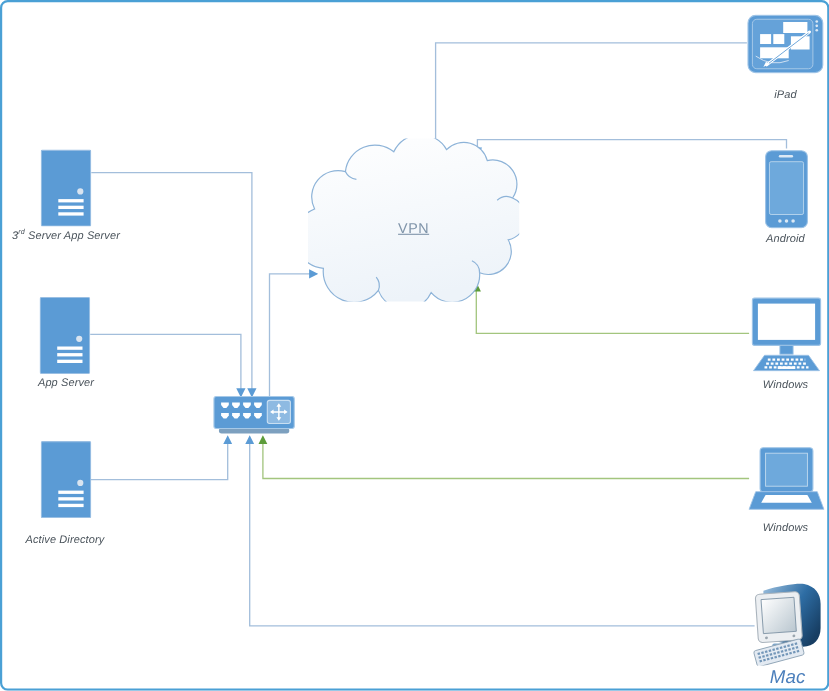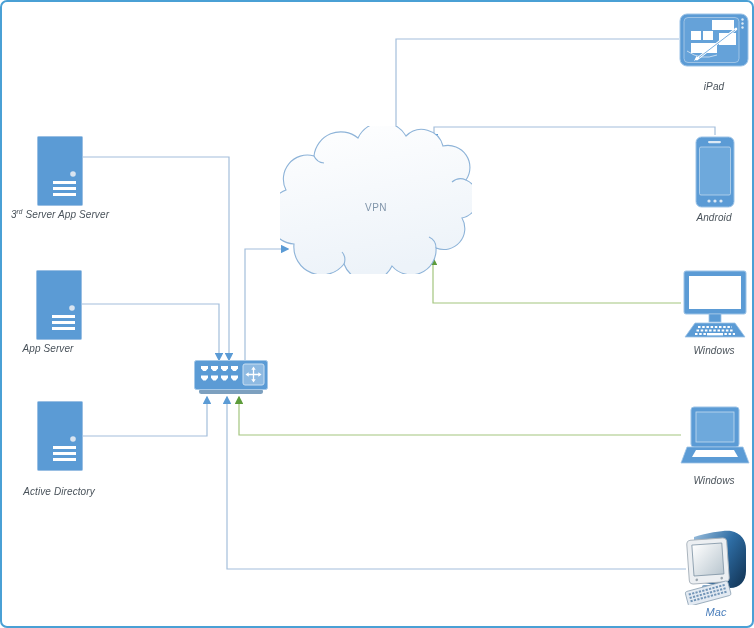--- a/index.html
+++ b/index.html
@@ -9,24 +9,24 @@
     font-family:"Liberation Sans",sans-serif;
   }
   #connectors{position:absolute;left:0;top:0;width:754px;height:628px;pointer-events:none;}
   .node{position:absolute;}
   .node svg{display:block;width:100%;height:100%;}
   .lbl{
     position:absolute;transform:translateX(-50%);white-space:nowrap;
     font-size:10px;color:#49525a;letter-spacing:.1px;font-style:italic;
   }
   .lbl sup{font-size:6.5px;}
-  .lbl.mac{color:#4a7ebb;font-size:11px;}
+  .lbl.mac{color:#4a7ebb;font-size:17px;}
   .cloud-label{
     position:absolute;left:50%;top:55%;transform:translate(-50%,-50%);
-    font-size:10px;color:#8095aa;letter-spacing:.5px;
+    font-size:13px;color:#8095aa;letter-spacing:.5px;text-decoration:underline;
   }
 </style>
 </head>
 <body>
 
 <div id="canvas">
 
   <svg id="connectors">
     <defs>
       <marker id="ab" viewBox="0 0 6 6" markerWidth="7" markerHeight="7" refX="5" refY="3" orient="auto">
@@ -60,21 +60,21 @@
 
   <div class="node" style="left:34px;top:268px;width:46px;height:70px">
     <svg viewBox="0 0 46 70">
       <rect x="0.5" y="0.5" width="45" height="69" rx="1" fill="#5b9bd5" stroke="#9abfe3"></rect>
       <circle cx="36" cy="38" r="2.8" fill="#d9e4f0"></circle>
       <rect x="16" y="45" width="23" height="3" fill="#fff"></rect>
       <rect x="16" y="51" width="23" height="3" fill="#fff"></rect>
       <rect x="16" y="57" width="23" height="3" fill="#fff"></rect>
     </svg>
   </div>
-  <div class="lbl" style="left:46px;top:341px">App Server</div>
+  <div class="lbl" style="left:58px;top:341px">App Server</div>
 
   <div class="node" style="left:35px;top:399px;width:46px;height:70px">
     <svg viewBox="0 0 46 70">
       <rect x="0.5" y="0.5" width="45" height="69" rx="1" fill="#5b9bd5" stroke="#9abfe3"></rect>
       <circle cx="36" cy="38" r="2.8" fill="#d9e4f0"></circle>
       <rect x="16" y="45" width="23" height="3" fill="#fff"></rect>
       <rect x="16" y="51" width="23" height="3" fill="#fff"></rect>
       <rect x="16" y="57" width="23" height="3" fill="#fff"></rect>
     </svg>
   </div>

